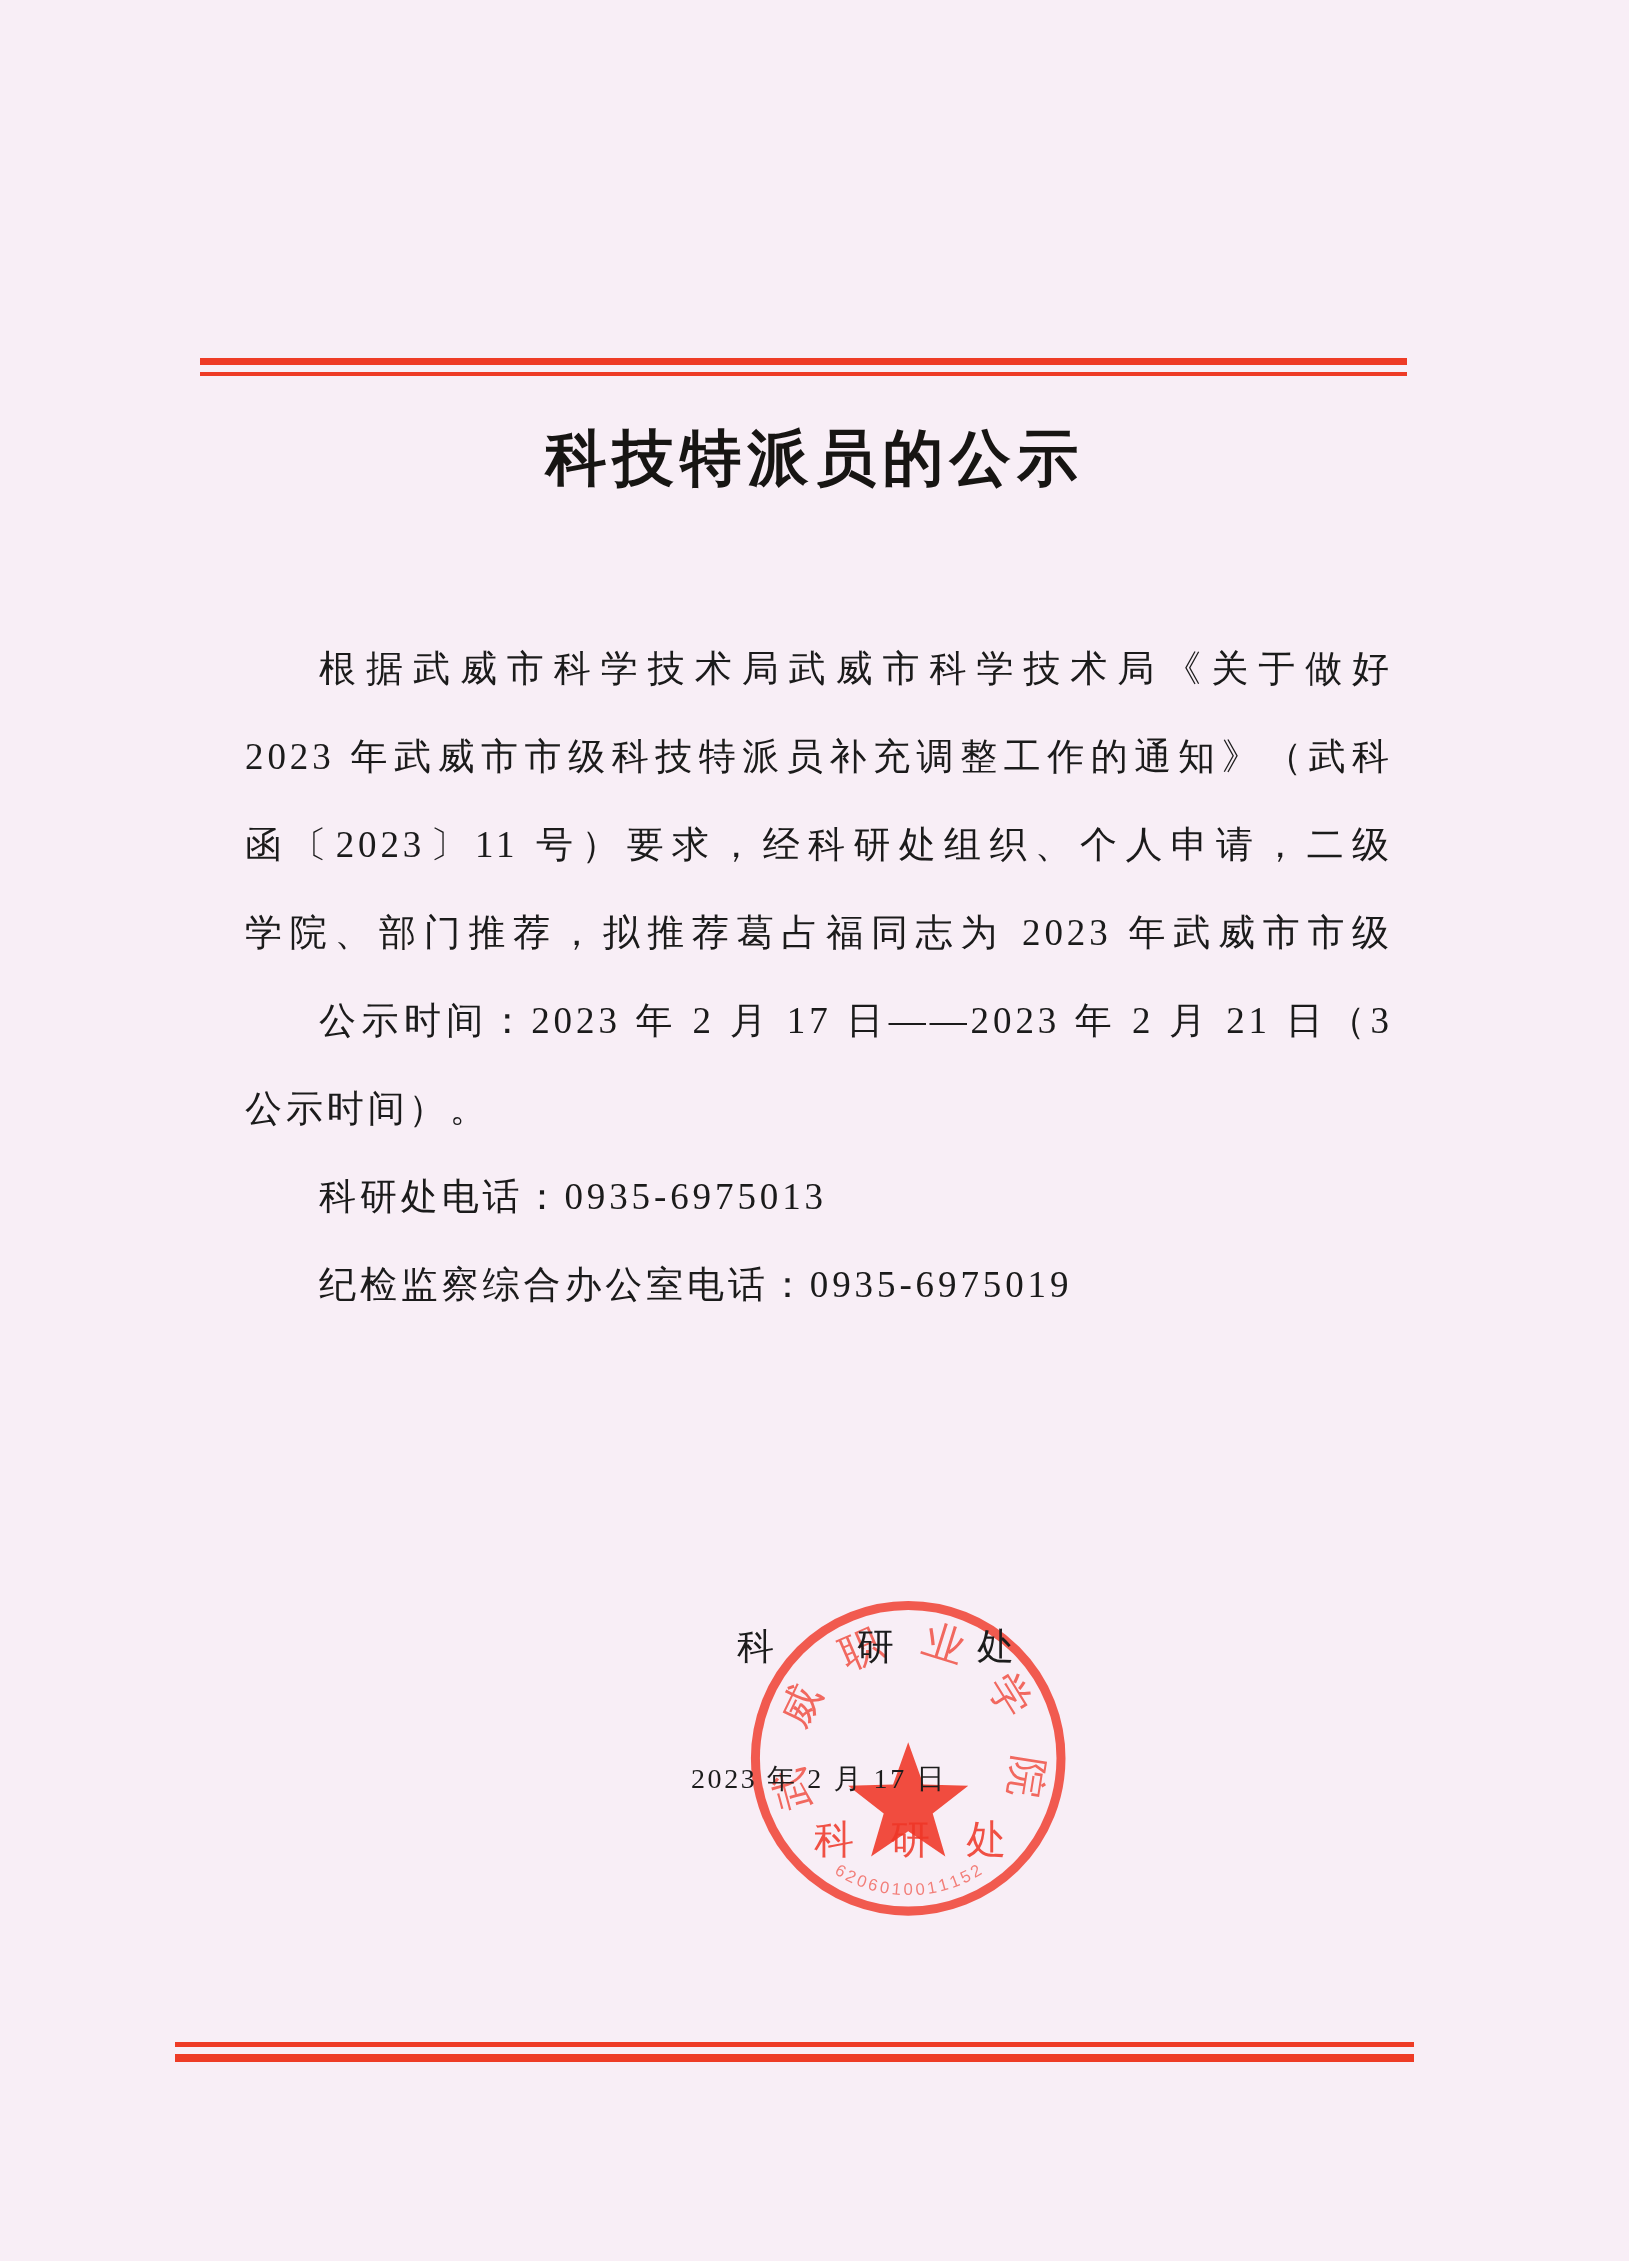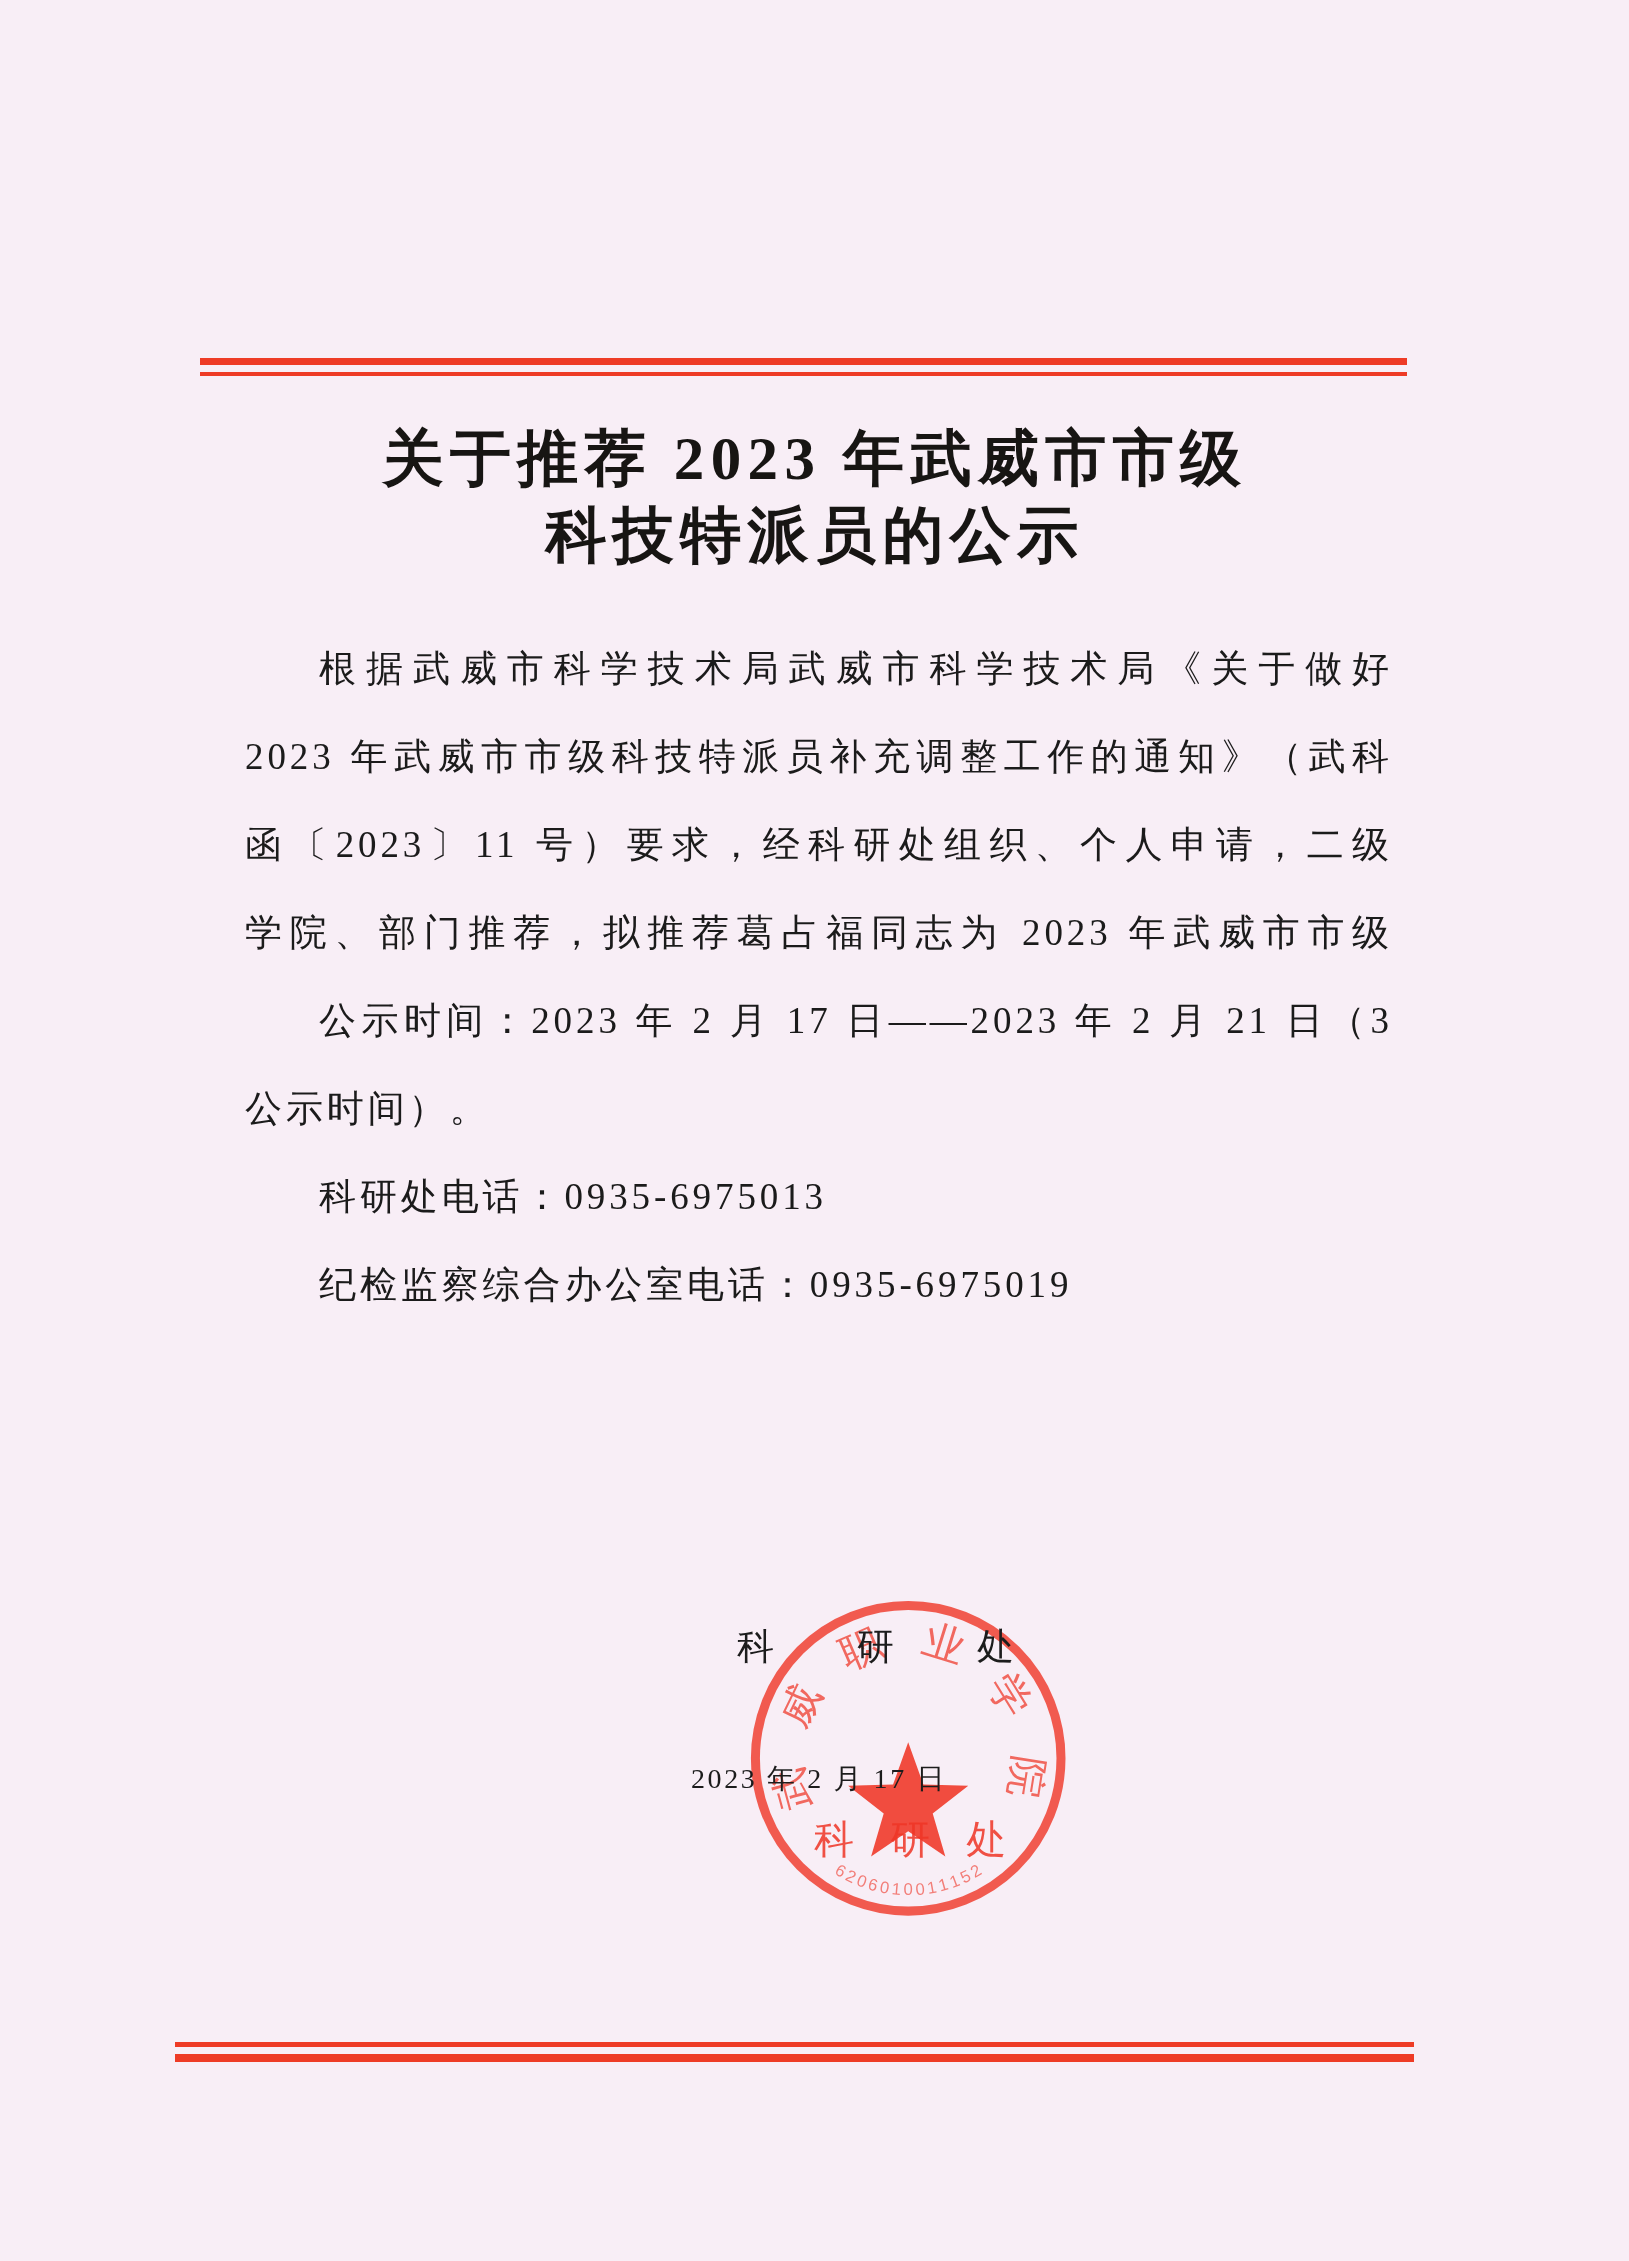--- a/index.html
+++ b/index.html
@@ -59,21 +59,20 @@
 </style>
 </head>
 <body>
 
 <div class="page">
 
   <div class="rule rule-top-thick"></div>
   <div class="rule rule-top-thin"></div>
 
   <div class="doc-title">
-    <div>关于推荐 2023 年武威市市级</div>
     <div>科技特派员的公示</div>
   </div>
 
   <div class="body-block">
       <div class="bline ind fill">根据武威市科学技术局武威市科学技术局《关于做好</div>
       <div class="bline fill">2023 年武威市市级科技特派员补充调整工作的通知》（武科</div>
       <div class="bline fill">函〔2023〕11 号）要求，经科研处组织、个人申请，二级</div>
       <div class="bline fill">学院、部门推荐，拟推荐葛占福同志为 2023 年武威市市级</div>
       <div class="bline ind fill">公示时间：2023 年 2 月 17 日——2023 年 2 月 21 日（3</div>
       <div class="bline">公示时间）。</div>

